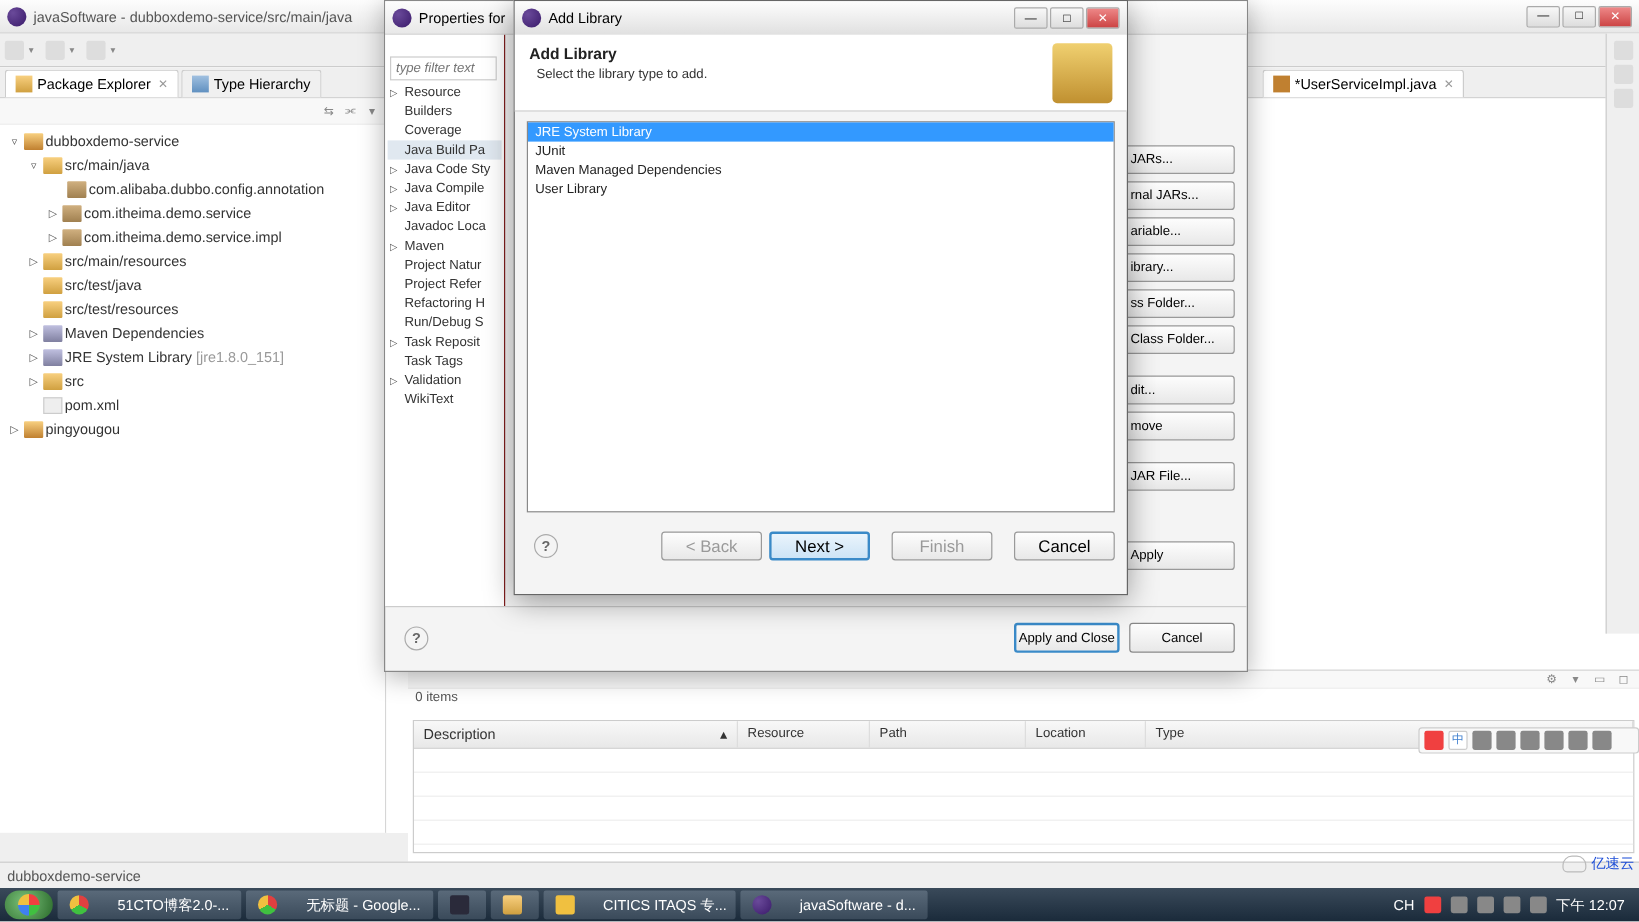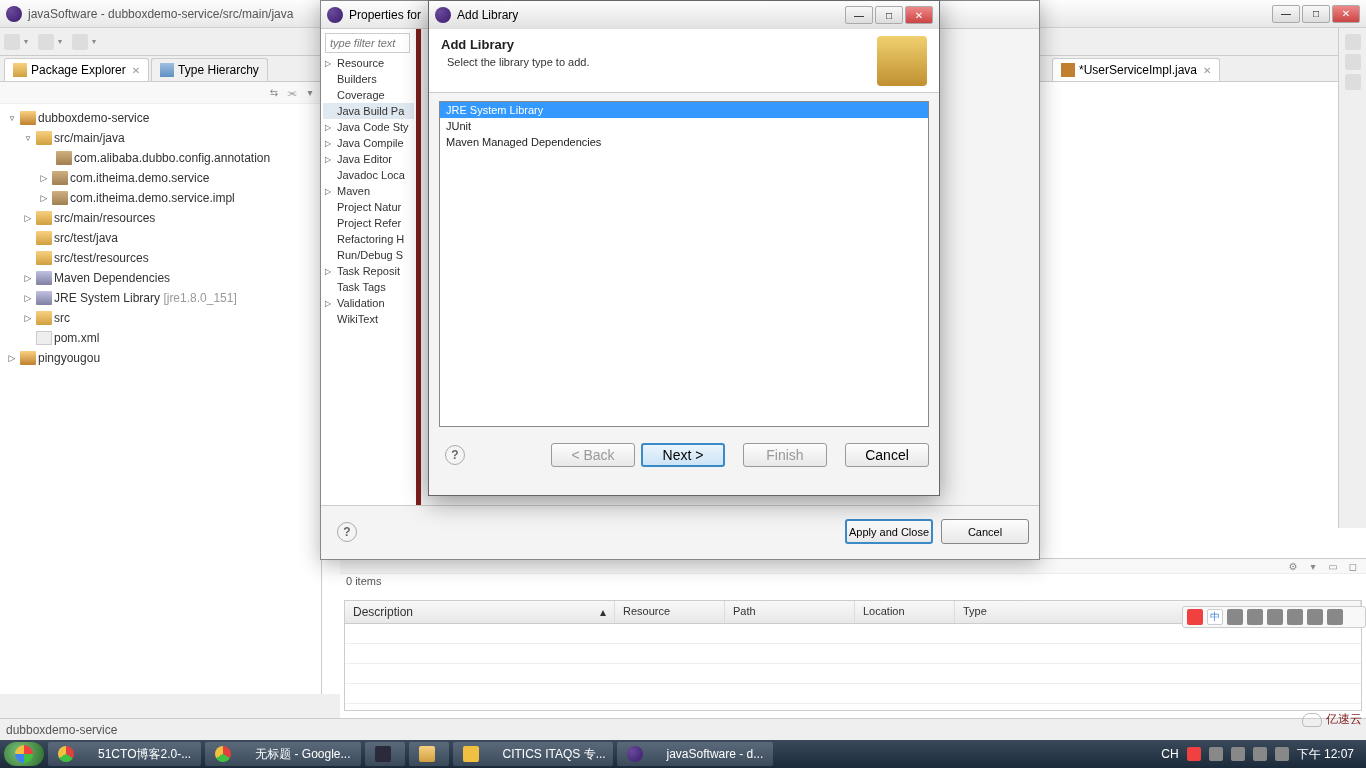--- a/index.html
+++ b/index.html
@@ -86,21 +86,21 @@
 .task-icon.ij { background: #2a2a3a; }
 .task-icon.folder { background: linear-gradient(#f8d080,#d0a040); }
 .task-icon.eclipse { background: radial-gradient(circle at 30% 30%, #6a4a9a, #3a1a6a); border-radius: 50%; }
 .tray { margin-left: auto; display: flex; align-items: center; gap: 8px; color: #fff; font-size: 10px; padding-right: 8px; }
 .tray-icon { width:14px; height:14px; background:#888; border-radius:2px;}
 
 
 .dialog-props { position: absolute; top: 0; left: 320px; width: 720px; height: 560px; background: #f4f4f4; border: 1px solid #888; box-shadow: 0 4px 20px rgba(0,0,0,0.3); }
 .dlg-titlebar { height: 28px; background: linear-gradient(#fdfdfd,#e8e8e8); display: flex; align-items: center; padding: 0 6px; border-bottom: 1px solid #ccc; }
 .dlg-body { display: flex; height: calc(100% - 82px); }
-.props-left { width: 100px; border-right: 5px solid #7f1d1d; padding: 2px 2px; background: #fff; overflow:hidden;}
+.props-left { width: 100px; border-right: 1px solid #7f1d1d; padding: 16px 2px; background: #fff; overflow:hidden;}
 .filter-input { width: calc(100% - 6px); margin: 2px; padding: 3px 4px; border: 1px solid #ccc; color: #999; font-style: italic; font-size: 11px; }
 .props-tree-row { padding: 2px 2px 2px 14px; font-size: 11px; color: #333; white-space: nowrap; position: relative;}
 .props-tree-row.exp::before { content:"▷"; position:absolute; left:2px; font-size:8px; color:#555; top:4px;}
 .props-tree-row.sel { background: #e0e8f0; }
 .props-right { flex: 1; padding: 8px; }
 .props-buttons { position: absolute; right: 10px; top: 120px; display: flex; flex-direction: column; gap: 6px; }
 .side-btn { width: 94px; height: 24px; background: linear-gradient(#fdfdfd,#e8e8e8); border: 1px solid #999; border-radius: 3px; font-size: 11px; display: flex; align-items: center; padding-left: 6px; }
 
 .dlg-bottom { height: 52px; display: flex; align-items: center; justify-content: flex-end; padding: 0 10px; gap: 8px; border-top: 1px solid #ccc; }
 .dlg-btn { min-width: 88px; height: 25px; background: linear-gradient(#fdfdfd,#e8e8e8); border: 1px solid #888; border-radius: 3px; display: flex; align-items: center; justify-content: center; font-size: 11px; }
@@ -124,21 +124,21 @@
 .wiz-btn.disabled { color: #999; }
 
 
 .ime-bar { position: absolute; right: 0; top: 606px; width: 184px; height: 22px; background: #f8f8f8; border: 1px solid #ccc; display: flex; align-items: center; gap: 4px; padding: 0 4px; border-radius: 3px;}
 .ime-icon { width: 16px; height: 16px; border-radius: 2px; }
 .ime-icon.sogou { background: #f04040; }
 .ime-icon.cn { background: #4080d0; }
 .ime-icon.g { background: #888; }
 
 
-.watermark { position: absolute; right: 4px; bottom: 40px; color: #7f1d1d; font-size: 13px; display:flex; align-items:center; gap:4px;}
+.watermark { position: absolute; right: 4px; bottom: 40px; color: #1d4ed8; font-size: 13px; display:flex; align-items:center; gap:4px;}
 .wm-cloud { width:20px; height:14px; border:1px solid #bbb; border-radius: 8px 8px 4px 4px;}
 </style>
 </head>
 <body>
 
 <div class="main-window">
 
   <div class="main-titlebar">
     <span class="eclipse-icon"></span>
     <span class="titlebar-text">javaSoftware - dubboxdemo-service/src/main/java</span>
@@ -362,20 +362,35 @@
       <div class="props-tree-row">Project Refer</div>
       <div class="props-tree-row">Refactoring H</div>
       <div class="props-tree-row">Run/Debug S</div>
       <div class="props-tree-row exp">Task Reposit</div>
       <div class="props-tree-row">Task Tags</div>
       <div class="props-tree-row exp">Validation</div>
       <div class="props-tree-row">WikiText</div>
     </div>
     <div class="props-right"></div>
   </div>
+  <div class="props-buttons">
+    <div class="side-btn">JARs...</div>
+    <div class="side-btn">rnal JARs...</div>
+    <div class="side-btn">ariable...</div>
+    <div class="side-btn">ibrary...</div>
+    <div class="side-btn">ss Folder...</div>
+    <div class="side-btn">Class Folder...</div>
+    <div style="height:6px"></div>
+    <div class="side-btn">dit...</div>
+    <div class="side-btn">move</div>
+    <div style="height:6px"></div>
+    <div class="side-btn">JAR File...</div>
+    <div style="height:30px"></div>
+    <div class="side-btn" style="margin-left:auto">Apply</div>
+  </div>
   <div class="dlg-bottom">
     <span class="help-icon">?</span>
     <div class="dlg-btn primary">Apply and Close</div>
     <div class="dlg-btn">Cancel</div>
   </div>
 </div>
 
 <div class="dialog-addlib">
   <div class="addlib-titlebar">
     <span class="eclipse-icon"></span>
@@ -391,20 +406,21 @@
       <h3>Add Library</h3>
       <p>Select the library type to add.</p>
     </div>
     <div class="hdr-img"></div>
   </div>
   <div class="addlib-body">
     <div class="lib-list">
       <div class="lib-item selected">JRE System Library</div>
       <div class="lib-item">JUnit</div>
       <div class="lib-item">Maven Managed Dependencies</div>
+      <div class="lib-item">User Library</div>
     </div>
   </div>
   <div class="addlib-footer">
     <span class="help-icon">?</span>
     <div style="flex:1"></div>
     <div class="wiz-btn disabled">&lt; Back</div>
     <div class="wiz-btn next">Next &gt;</div>
     <div style="width:6px"></div>
     <div class="wiz-btn disabled">Finish</div>
     <div style="width:6px"></div>

